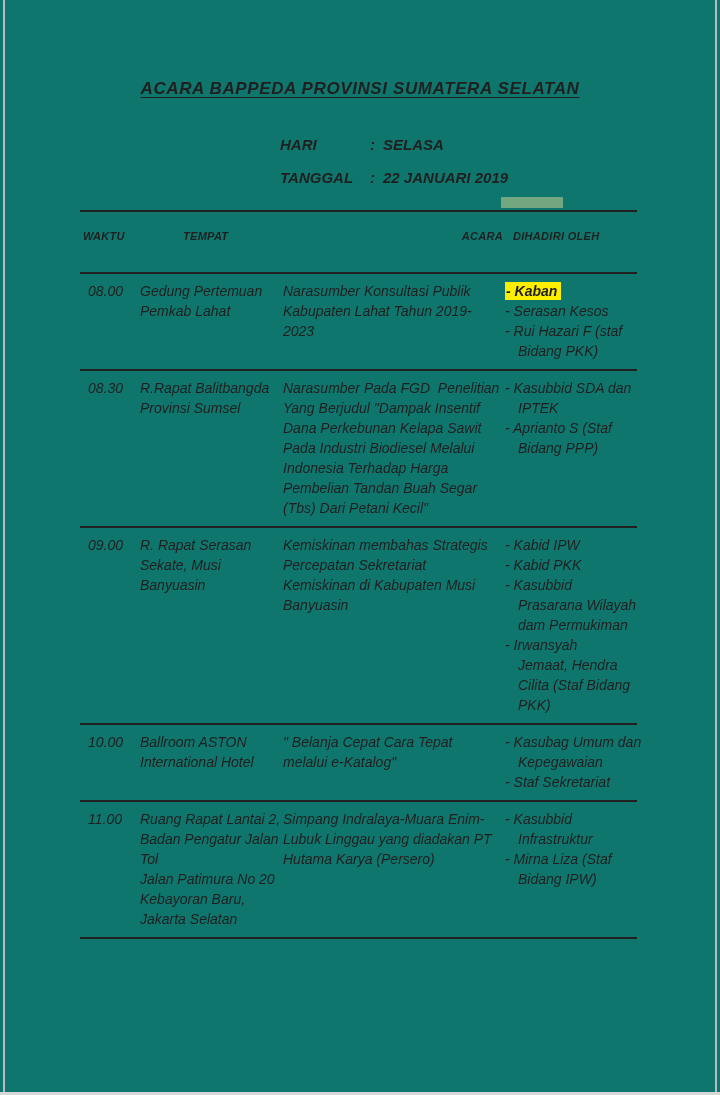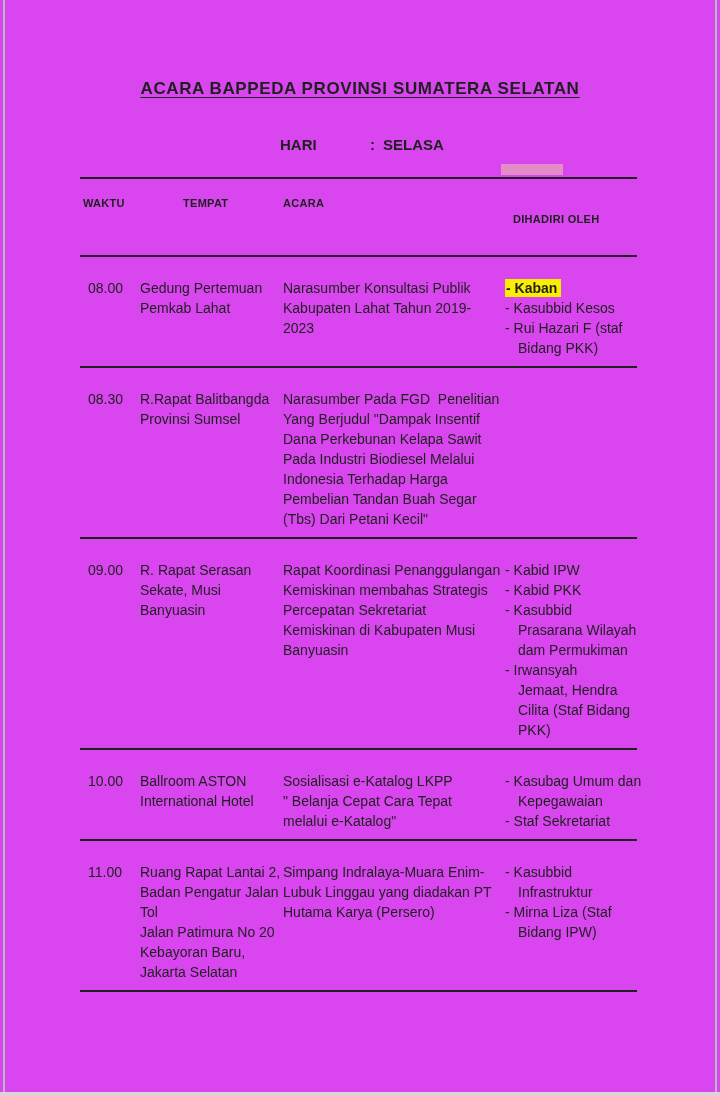--- a/index.html
+++ b/index.html
@@ -1,24 +1,25 @@
 <!DOCTYPE html>
 <html><head>
 <meta charset="utf-8">
 <style>
   html,body{margin:0;padding:0;background:#f6f6f8;}
   .page{
     position:relative;
     width:720px;height:1095px;
-    background:#d946ef;
+    background:#0f766e;
     font-family:"Liberation Sans","DejaVu Sans",sans-serif;
     color:#1f1f1f;
     box-sizing:border-box;
     padding-top:78px;
     overflow:hidden;
+    font-style:italic;
   }
   .edge-left{position:absolute;left:3px;top:0;width:2px;height:1095px;background:#b9b9c1;}
   .edge-right{position:absolute;left:715px;top:0;width:2px;height:1095px;background:#b9b9c1;}
   .edge-bottom{position:absolute;left:0;bottom:0;width:720px;height:3px;background:#d7d7db;}
 
   .title{
     text-align:center;
     font-size:17px;font-weight:bold;letter-spacing:.6px;
     line-height:22px;height:22px;
     text-decoration:underline;
@@ -33,23 +34,23 @@
   .rule{width:557px;height:2px;background:#202020;}
   .grid{
     display:grid;
     grid-template-columns:58px 145px 220px 157px;
     align-items:start;
     font-size:14px;line-height:20px;
   }
   .thead{padding:14px 0 26px;font-weight:bold;font-size:11px;letter-spacing:.3px;}
   .h1{padding-left:3px;}
   .h2{padding-left:45px;}
-  .h3{text-align:left;}
-  .h4{padding-left:10px;white-space:nowrap;margin-top:16px;}
-  .row{padding:21px 0 8px;}
+  .h3{text-align:right;}
+  .h4{padding-left:10px;white-space:nowrap;}
+  .row{padding:7px 0 8px;}
   .waktu{padding-left:8px;}
   .tempat{padding-left:2px;}
   .dihadiri{padding-left:2px;}
   .ln{white-space:pre;height:20px;}
   .cont{padding-left:13px;}
   .hl{background:#fcee00;font-weight:bold;padding:1px 4px 1px 1px;text-align:right;}
   .artifact{
     position:absolute;left:421px;top:-13px;width:62px;height:11px;
     background:rgba(238,228,150,.45);
   }
@@ -61,20 +62,23 @@
   <div class="edge-left"></div>
   <div class="edge-right"></div>
   <div class="edge-bottom"></div>
 
   <div class="title">ACARA BAPPEDA PROVINSI SUMATERA SELATAN</div>
 
   <div class="meta">
     <div class="meta-row">
       <span class="meta-label">HARI</span><span class="meta-sep">:</span><span class="meta-value">SELASA</span>
     </div>
+    <div class="meta-row">
+      <span class="meta-label">TANGGAL</span><span class="meta-sep">:</span><span class="meta-value">22 JANUARI 2019</span>
+    </div>
   </div>
 
   <div class="tbl">
     <div class="artifact"></div>
     <div class="rule"></div>
 
     <div class="grid thead">
       <div class="h1">WAKTU</div>
       <div class="h2">TEMPAT</div>
       <div class="h3">ACARA</div>
@@ -88,21 +92,21 @@
         <div class="ln">Gedung Pertemuan</div>
         <div class="ln">Pemkab Lahat</div>
       </div>
       <div class="acara">
         <div class="ln">Narasumber Konsultasi Publik</div>
         <div class="ln">Kabupaten Lahat Tahun 2019-</div>
         <div class="ln">2023</div>
       </div>
       <div class="dihadiri">
         <div class="ln"><span class="hl">- Kaban</span></div>
-        <div class="ln">- Kasubbid Kesos</div>
+        <div class="ln">- Serasan Kesos</div>
         <div class="ln">- Rui Hazari F (staf</div>
         <div class="ln cont">Bidang PKK)</div>
       </div>
     </div>
     <div class="rule"></div>
 
     <div class="grid row">
       <div class="waktu">08.30</div>
       <div class="tempat">
         <div class="ln">R.Rapat Balitbangda</div>
@@ -110,32 +114,37 @@
       </div>
       <div class="acara">
         <div class="ln">Narasumber Pada FGD  Penelitian</div>
         <div class="ln">Yang Berjudul "Dampak Insentif</div>
         <div class="ln">Dana Perkebunan Kelapa Sawit</div>
         <div class="ln">Pada Industri Biodiesel Melalui</div>
         <div class="ln">Indonesia Terhadap Harga</div>
         <div class="ln">Pembelian Tandan Buah Segar</div>
         <div class="ln">(Tbs) Dari Petani Kecil"</div>
       </div>
+      <div class="dihadiri">
+        <div class="ln">- Kasubbid SDA dan</div>
+        <div class="ln cont">IPTEK</div>
+        <div class="ln">- Aprianto S (Staf</div>
+        <div class="ln cont">Bidang PPP)</div>
+      </div>
     </div>
     <div class="rule"></div>
 
     <div class="grid row">
       <div class="waktu">09.00</div>
       <div class="tempat">
         <div class="ln">R. Rapat Serasan</div>
         <div class="ln">Sekate, Musi</div>
         <div class="ln">Banyuasin</div>
       </div>
       <div class="acara">
-        <div class="ln">Rapat Koordinasi Penanggulangan</div>
         <div class="ln">Kemiskinan membahas Strategis</div>
         <div class="ln">Percepatan Sekretariat</div>
         <div class="ln">Kemiskinan di Kabupaten Musi</div>
         <div class="ln">Banyuasin</div>
       </div>
       <div class="dihadiri">
         <div class="ln">- Kabid IPW</div>
         <div class="ln">- Kabid PKK</div>
         <div class="ln">- Kasubbid</div>
         <div class="ln cont">Prasarana Wilayah</div>
@@ -148,21 +157,20 @@
     </div>
     <div class="rule"></div>
 
     <div class="grid row">
       <div class="waktu">10.00</div>
       <div class="tempat">
         <div class="ln">Ballroom ASTON</div>
         <div class="ln">International Hotel</div>
       </div>
       <div class="acara">
-        <div class="ln">Sosialisasi e-Katalog LKPP</div>
         <div class="ln">" Belanja Cepat Cara Tepat</div>
         <div class="ln">melalui e-Katalog"</div>
       </div>
       <div class="dihadiri">
         <div class="ln">- Kasubag Umum dan</div>
         <div class="ln cont">Kepegawaian</div>
         <div class="ln">- Staf Sekretariat</div>
       </div>
     </div>
     <div class="rule"></div>

